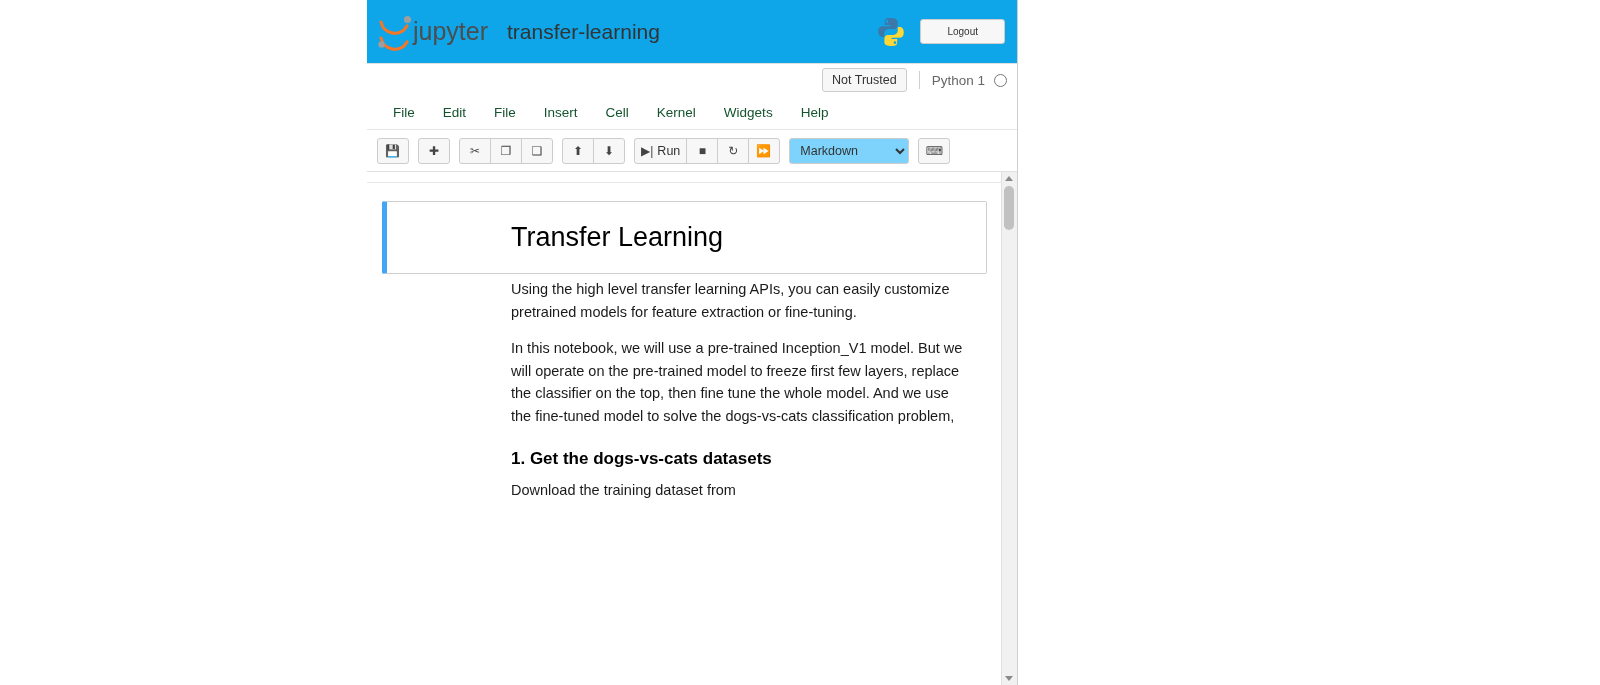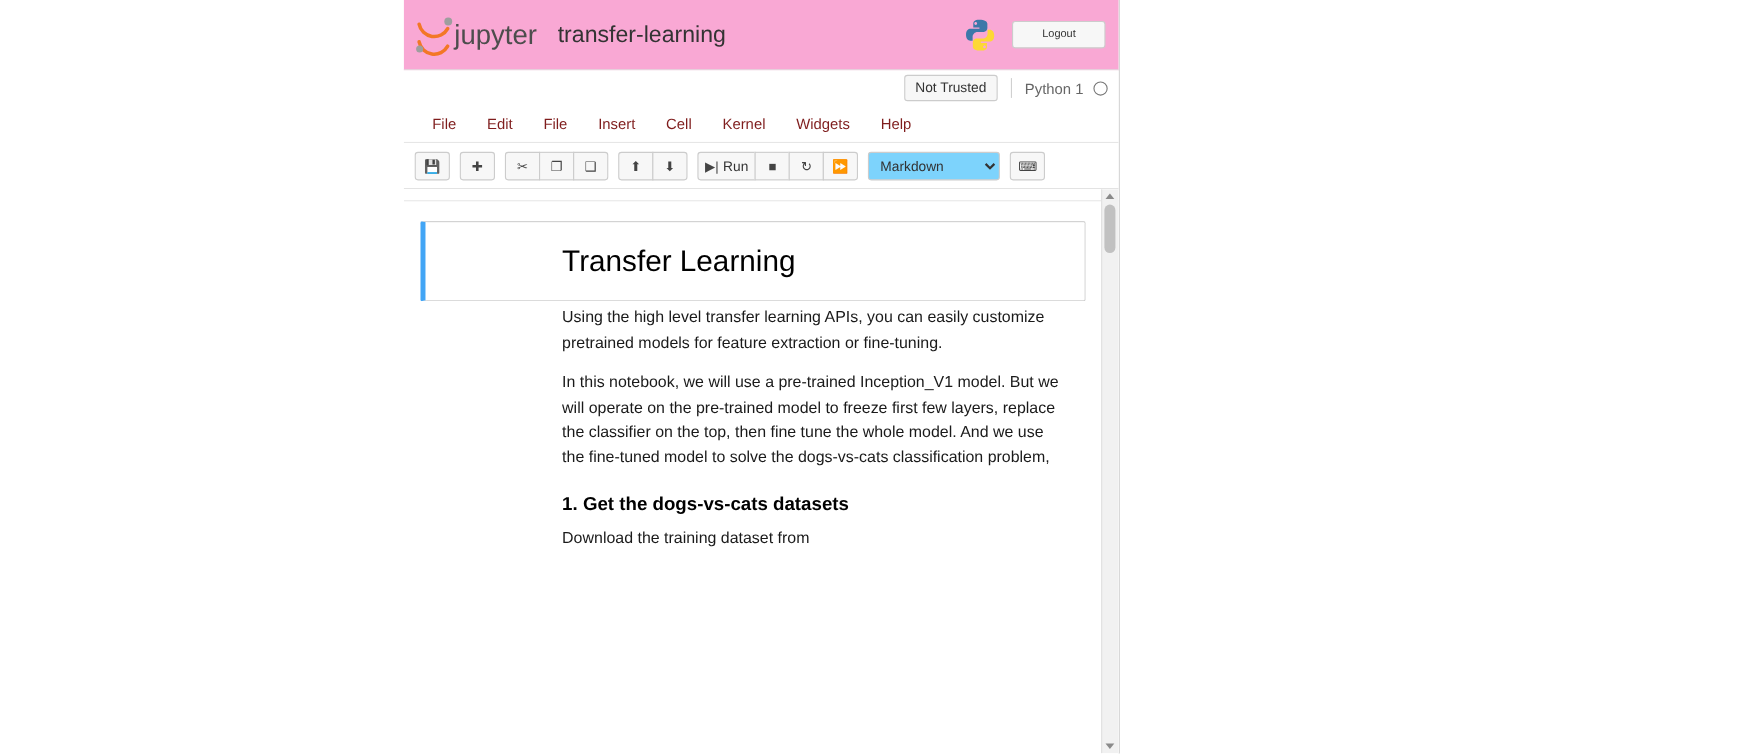--- a/index.html
+++ b/index.html
@@ -21,21 +21,21 @@
     border-right: 1px solid #cfcfcf;
     overflow: hidden;
   }
   
   .header {
     height: 64px;
     display: flex;
     align-items: center;
     padding: 0 12px 0 8px;
     box-sizing: border-box;
-    background: #f9a8d4;
+    background: #0ea5e9;
     border-bottom: 1px solid #e0e0e0;
   }
   .logo {
     width: 118px;
     height: 40px;
     position: relative;
     flex: 0 0 auto;
     margin-right: 8px;
   }
   .logo svg { display: block; }
@@ -101,21 +101,21 @@
     height: 34px;
     display: flex;
     align-items: center;
     padding-left: 12px;
     box-sizing: border-box;
     background: #ffffff;
     border-bottom: 1px solid #e6e6e6;
   }
   .menu-item {
     font-size: 13.5px;
-    color: #7f1d1d;
+    color: #14532d;
     padding: 4px 14px;
     cursor: pointer;
     border-radius: 3px;
   }
 
   
   .toolbar {
     height: 42px;
     display: flex;
     align-items: center;

